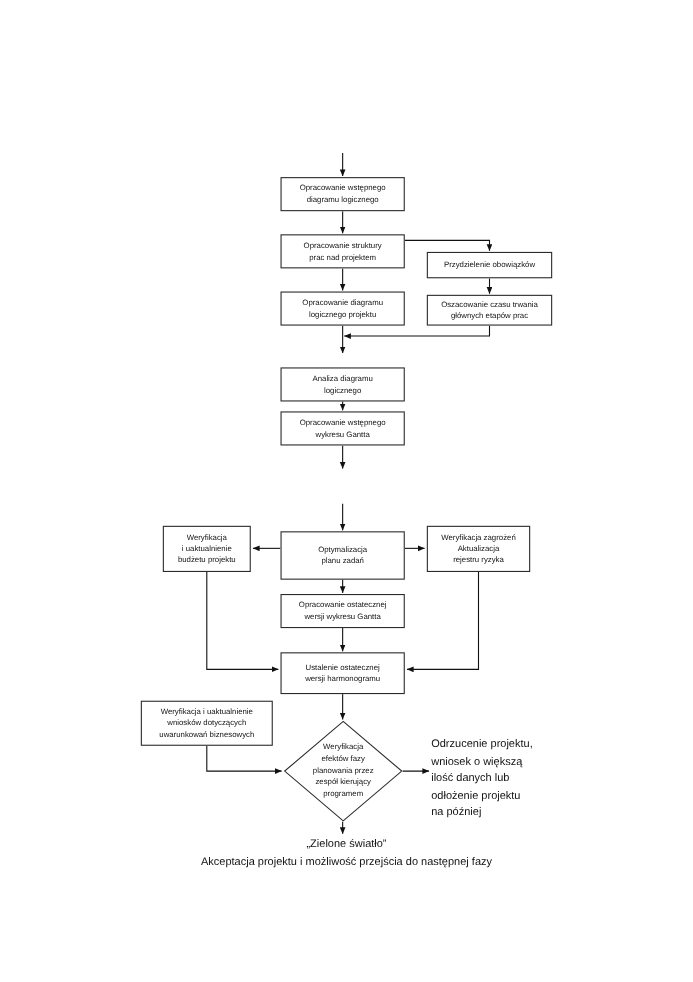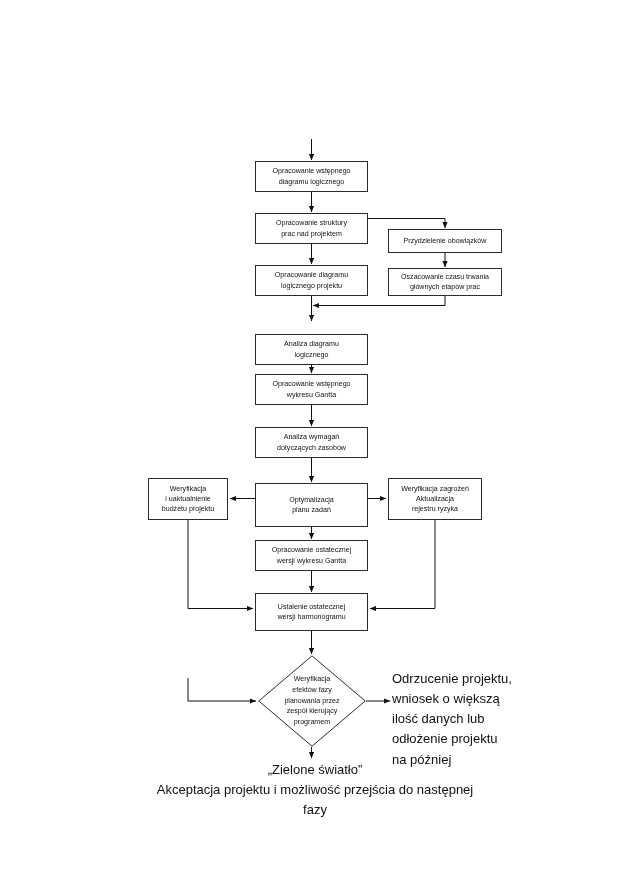--- a/index.html
+++ b/index.html
@@ -42,21 +42,21 @@
     color: #111111;
     white-space: pre-line;
     padding: 1px 2px;
     z-index: 2;
   }
   .plain {
     position: absolute;
     box-sizing: border-box;
     background: transparent;
     border: none;
-    font-size: 13px;
+    font-size: 10px;
     line-height: 1.55;
     color: #111111;
     white-space: pre-line;
     z-index: 2;
   }
   .plain.left-align { text-align: left; }
   .plain.center-align { text-align: center; }
   .diamond-wrap {
     position: absolute;
     z-index: 2;
@@ -151,40 +151,41 @@
 
   <div class="node" style="left:388px;top:268px;width:114px;height:28px;">Oszacowanie czasu trwania
 głównych etapów prac</div>
 
   <div class="node" style="left:255px;top:322px;width:113px;height:31px;margin-top:12px;">Analiza diagramu
 logicznego</div>
 
   <div class="node" style="left:255px;top:374px;width:113px;height:31px;">Opracowanie wstępnego
 wykresu Gantta</div>
 
-  <div class="node" style="left:255px;top:427px;width:113px;height:31px;">Analiza wymagań
-dotyczących zasobów</div>
 
   <div class="node" style="left:255px;top:483px;width:113px;height:44px;">Optymalizacja
 planu zadań</div>
 
   <div class="node" style="left:148px;top:478px;width:80px;height:42px;">Weryfikacja
 i uaktualnienie
 budżetu projektu</div>
 
   <div class="node" style="left:388px;top:478px;width:94px;height:42px;">Weryfikacja zagrożeń
 Aktualizacja
 rejestru ryzyka</div>
 
   <div class="node" style="left:255px;top:540px;width:113px;height:31px;">Opracowanie ostatecznej
 wersji wykresu Gantta</div>
 
   <div class="node" style="left:255px;top:593px;width:113px;height:38px;">Ustalenie ostatecznej
 wersji harmonogramu</div>
 
+  <div class="node" style="left:128px;top:637px;width:120px;height:41px;">Weryfikacja i uaktualnienie
+wniosków dotyczących
+uwarunkowań biznesowych</div>
 
   <div class="diamond-wrap" style="left:258px;top:655px;width:108px;height:92px;">
     <svg width="108" height="92" viewBox="0 0 108 92" xmlns="http://www.w3.org/2000/svg">
       <polygon points="54,0.8 107.2,46 54,91.2 0.8,46" fill="#ffffff" stroke="#2b2b2b" stroke-width="1"></polygon>
     </svg>
     <div class="diamond-label">Weryfikacja
 efektów fazy
 planowania przez
 zespół kierujący
 programem</div>

